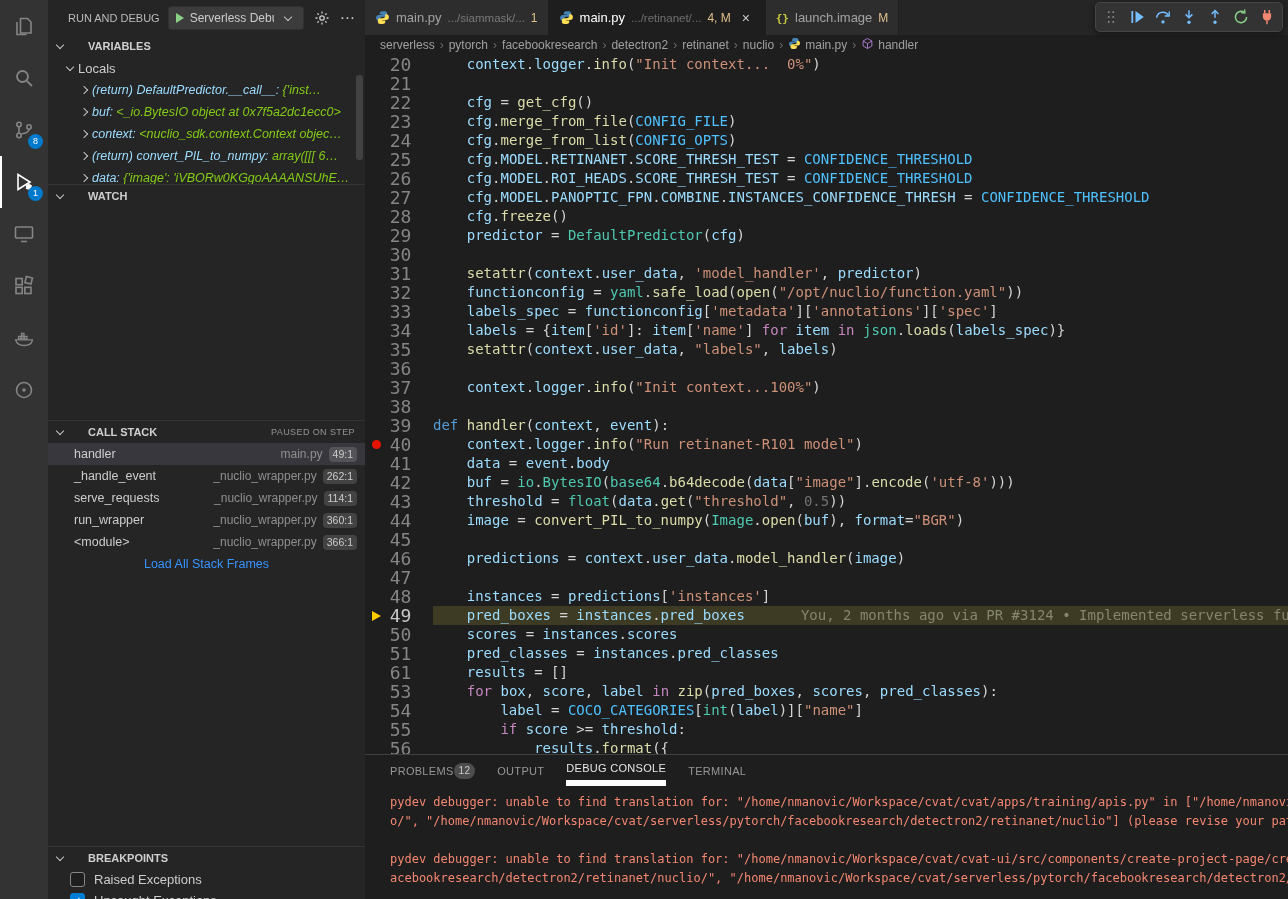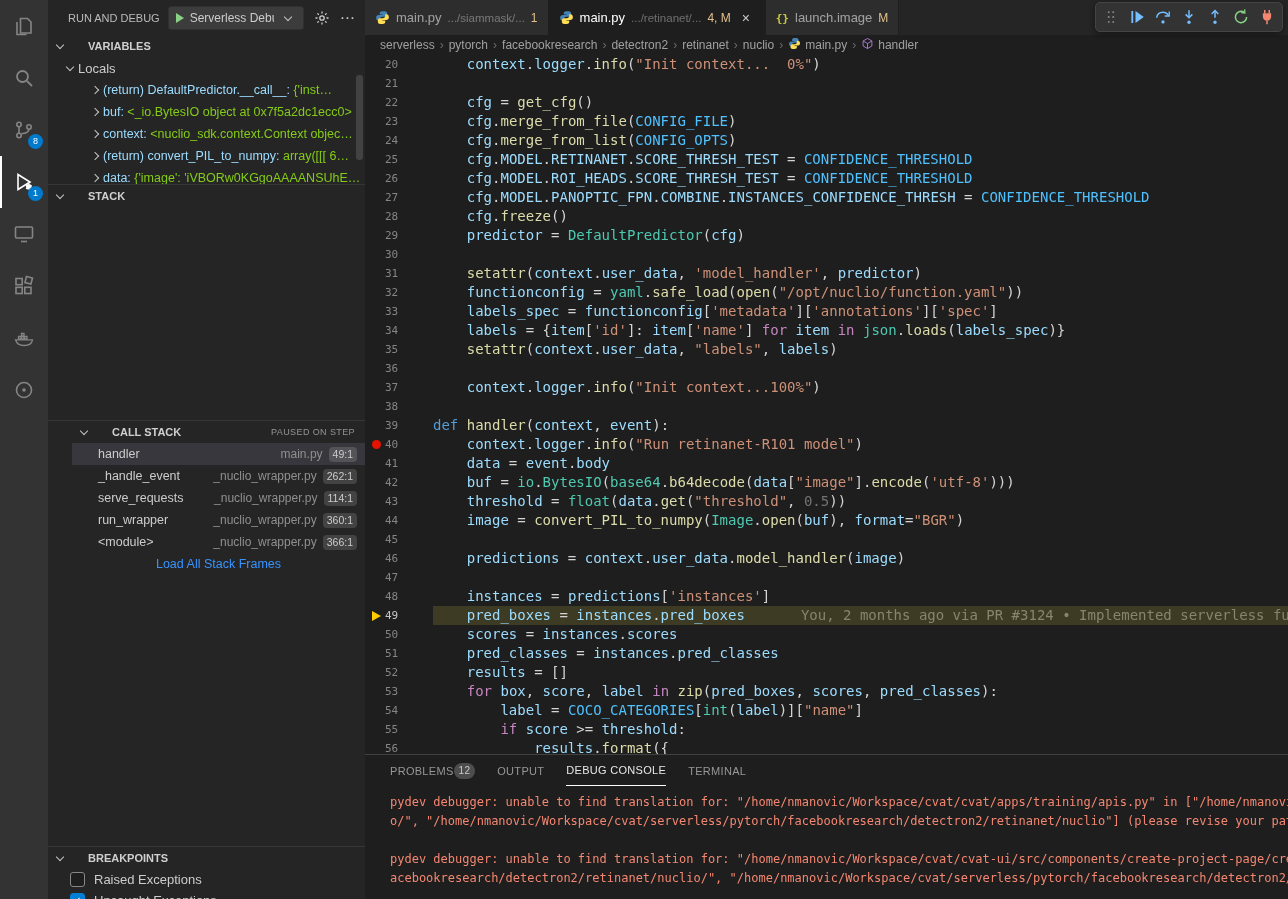--- a/index.html
+++ b/index.html
@@ -28,26 +28,26 @@
 
   .cv{display:inline-block;width:5px;height:5px;border-right:1.3px solid #c5c5c5;border-bottom:1.3px solid #c5c5c5;flex:none;}
   .cv.down{transform:rotate(45deg);margin:0 5px 2px 5px;}
   .cv.right{transform:rotate(-45deg);margin:0 5px 0 5px;}
 
   .section{flex:none;box-sizing:border-box;}
   .section-header{height:22px;display:flex;align-items:center;font-size:11px;font-weight:bold;color:#cfcfcf;padding-left:4px;cursor:pointer;gap:20px;}
   .sec-watch,.sec-callstack,.sec-breakpoints{border-top:1px solid rgba(128,128,128,0.18);}
   .sec-variables{height:149px;}
   .sec-watch{height:236px;}
-  .sec-callstack{height:426px;padding-left:24px;}
+  .sec-callstack{height:426px;}
   .sec-breakpoints{height:53px;}
   .sec-body{height:127px;overflow:hidden;}
 
   .scope-row{height:22px;display:flex;align-items:center;padding-left:14px;cursor:pointer;color:#cccccc;}
-  .var-row{height:22px;display:flex;align-items:center;padding-left:39px;cursor:pointer;white-space:nowrap;overflow:hidden;font-size:12.5px;}
+  .var-row{height:22px;display:flex;align-items:center;padding-left:28px;cursor:pointer;white-space:nowrap;overflow:hidden;font-size:12.5px;font-style:italic;}
   .var-name{color:#9cdcfe;}
   .var-val{color:#84cc16;}
 
   .paused{margin-left:auto;margin-right:10px;font-size:9px;font-weight:normal;color:rgba(204,204,204,0.65);letter-spacing:0.4px;}
   .frame{height:22px;display:flex;align-items:center;padding:0 8px 0 26px;gap:6px;cursor:pointer;font-size:12.5px;}
   .frame.selected{background:#37373d;}
   .frame-fn{color:#cccccc;white-space:nowrap;}
   .frame-sp{flex:1;}
   .frame-file{color:#8f8f8f;font-size:12px;white-space:nowrap;}
   .frame-pos{background:rgba(255,255,255,0.14);border-radius:4px;padding:0 4px;font-size:10.5px;color:#cccccc;height:15px;line-height:15px;flex:none;}
@@ -81,35 +81,35 @@
 
   .breadcrumbs{height:20px;display:flex;align-items:center;padding-left:15px;gap:5px;font-size:12px;color:#a0a0a0;background:#1e1e1e;flex:none;}
   .crumb{display:flex;align-items:center;gap:4px;cursor:pointer;white-space:nowrap;}
   .crumb svg{width:13px;height:13px;}
   .crumb-sep{color:#6a6a6a;}
 
   .editor{flex:1;overflow:hidden;font-family:"DejaVu Sans Mono","Liberation Mono",monospace;font-size:14px;line-height:19px;}
   .code-row{display:flex;height:19px;white-space:pre;}
   .gutter{width:68px;flex:none;display:flex;align-items:center;}
   .gut-marker{width:18px;margin-left:2px;flex:none;display:flex;align-items:center;justify-content:center;}
-  .gut-num{flex:1;text-align:left;padding-right:17px;color:#858585;font-size:11px;}
+  .gut-num{flex:1;text-align:center;padding-right:17px;color:#858585;font-size:18px;}
   .code-row.current .gut-num{color:#c6c6c6;}
   .code-text{flex:1;min-width:0;overflow:hidden;color:#d4d4d4;}
   .code-row.current .code-text{background:rgba(222,210,60,0.16);}
   .bp-dot{width:9px;height:9px;border-radius:50%;background:#e51400;}
   .cur-arrow{width:0;height:0;border-left:9px solid #ffcc00;border-top:5px solid transparent;border-bottom:5px solid transparent;}
   .blame{color:#86866f;margin-left:56px;}
   .tk-p{color:#d4d4d4}.tk-v{color:#9cdcfe}.tk-f{color:#dcdcaa}.tk-s{color:#ce9178}
   .tk-k{color:#569cd6}.tk-kc{color:#c586c0}.tk-C{color:#4fc1ff}.tk-t{color:#4ec9b0}.tk-n{color:#737373}
 
   
   .panel{height:144px;flex:none;border-top:1px solid rgba(128,128,128,0.35);display:flex;flex-direction:column;background:#1e1e1e;}
   .panel-tabs{height:31px;flex:none;display:flex;align-items:center;gap:22px;padding-left:25px;font-size:11px;color:#969696;}
   .panel-tab{display:flex;align-items:center;height:100%;box-sizing:border-box;cursor:pointer;letter-spacing:0.3px;}
-  .panel-tab.active{color:#e7e7e7;border-bottom:1px solid #ffffff;}
+  .panel-tab.active{color:#e7e7e7;border-bottom:6px solid #ffffff;}
   .panel-badge{background:#4d4d4d;color:#cccccc;border-radius:9px;padding:0 5px;font-size:10px;height:16px;line-height:16px;}
   .panel-content{flex:1;padding:7px 0 0 25px;font-family:"DejaVu Sans Mono","Liberation Mono",monospace;font-size:12px;line-height:19px;color:#f48771;overflow:hidden;}
   .console-line{white-space:pre;height:19px;}
 </style>
 </head>
 <body>
 
 <div class="root">
 
   <div class="activitybar" id="activitybar">
@@ -221,21 +221,21 @@
             <span class="cv right"></span>
             <span class="var-name">data:</span>
             <span class="var-val">&nbsp;{'image': 'iVBORw0KGgoAAAANSUhE…</span>
           </div>
         </div>
     </div>
 
     <div class="section sec-watch">
       <div class="section-header">
         <span class="cv down"></span>
-        <span>STACK</span>
+        <span>WATCH</span>
       </div>
     </div>
 
     <div class="section sec-callstack">
       <div class="section-header">
         <span class="cv down"></span>
         <span>CALL STACK</span>
         <span class="paused">PAUSED ON STEP</span>
       </div>
       <div id="callstack-list">
@@ -426,21 +426,21 @@
           <div class="code-row"><span class="gutter"><span class="gut-marker"></span><span class="gut-num">42</span></span><span class="code-text"><span class="tk-p">    </span><span class="tk-v">buf</span><span class="tk-p"> = </span><span class="tk-t">io</span><span class="tk-p">.</span><span class="tk-t">BytesIO</span><span class="tk-p">(</span><span class="tk-t">base64</span><span class="tk-p">.</span><span class="tk-f">b64decode</span><span class="tk-p">(</span><span class="tk-v">data</span><span class="tk-p">[</span><span class="tk-s">"image"</span><span class="tk-p">].</span><span class="tk-f">encode</span><span class="tk-p">(</span><span class="tk-s">'utf-8'</span><span class="tk-p">)))</span></span></div>
           <div class="code-row"><span class="gutter"><span class="gut-marker"></span><span class="gut-num">43</span></span><span class="code-text"><span class="tk-p">    </span><span class="tk-v">threshold</span><span class="tk-p"> = </span><span class="tk-t">float</span><span class="tk-p">(</span><span class="tk-v">data</span><span class="tk-p">.</span><span class="tk-f">get</span><span class="tk-p">(</span><span class="tk-s">"threshold"</span><span class="tk-p">, </span><span class="tk-n">0.5</span><span class="tk-p">))</span></span></div>
           <div class="code-row"><span class="gutter"><span class="gut-marker"></span><span class="gut-num">44</span></span><span class="code-text"><span class="tk-p">    </span><span class="tk-v">image</span><span class="tk-p"> = </span><span class="tk-f">convert_PIL_to_numpy</span><span class="tk-p">(</span><span class="tk-t">Image</span><span class="tk-p">.</span><span class="tk-f">open</span><span class="tk-p">(</span><span class="tk-v">buf</span><span class="tk-p">), </span><span class="tk-v">format</span><span class="tk-p">=</span><span class="tk-s">"BGR"</span><span class="tk-p">)</span></span></div>
           <div class="code-row"><span class="gutter"><span class="gut-marker"></span><span class="gut-num">45</span></span><span class="code-text"></span></div>
           <div class="code-row"><span class="gutter"><span class="gut-marker"></span><span class="gut-num">46</span></span><span class="code-text"><span class="tk-p">    </span><span class="tk-v">predictions</span><span class="tk-p"> = </span><span class="tk-v">context</span><span class="tk-p">.</span><span class="tk-v">user_data</span><span class="tk-p">.</span><span class="tk-f">model_handler</span><span class="tk-p">(</span><span class="tk-v">image</span><span class="tk-p">)</span></span></div>
           <div class="code-row"><span class="gutter"><span class="gut-marker"></span><span class="gut-num">47</span></span><span class="code-text"></span></div>
           <div class="code-row"><span class="gutter"><span class="gut-marker"></span><span class="gut-num">48</span></span><span class="code-text"><span class="tk-p">    </span><span class="tk-v">instances</span><span class="tk-p"> = </span><span class="tk-v">predictions</span><span class="tk-p">[</span><span class="tk-s">'instances'</span><span class="tk-p">]</span></span></div>
           <div class="code-row current"><span class="gutter"><span class="gut-marker"><span class="cur-arrow"></span></span><span class="gut-num">49</span></span><span class="code-text"><span class="tk-p">    </span><span class="tk-v">pred_boxes</span><span class="tk-p"> = </span><span class="tk-v">instances</span><span class="tk-p">.</span><span class="tk-v">pred_boxes</span><span class="blame">You, 2 months ago via PR #3124 • Implemented serverless fu</span></span></div>
           <div class="code-row"><span class="gutter"><span class="gut-marker"></span><span class="gut-num">50</span></span><span class="code-text"><span class="tk-p">    </span><span class="tk-v">scores</span><span class="tk-p"> = </span><span class="tk-v">instances</span><span class="tk-p">.</span><span class="tk-v">scores</span></span></div>
           <div class="code-row"><span class="gutter"><span class="gut-marker"></span><span class="gut-num">51</span></span><span class="code-text"><span class="tk-p">    </span><span class="tk-v">pred_classes</span><span class="tk-p"> = </span><span class="tk-v">instances</span><span class="tk-p">.</span><span class="tk-v">pred_classes</span></span></div>
-          <div class="code-row"><span class="gutter"><span class="gut-marker"></span><span class="gut-num">52</span></span><span class="code-text"><span class="tk-p">    </span><span class="tk-v">results</span><span class="tk-p"> = []</span></span></div>
+          <div class="code-row"><span class="gutter"><span class="gut-marker"></span><span class="gut-num">61</span></span><span class="code-text"><span class="tk-p">    </span><span class="tk-v">results</span><span class="tk-p"> = []</span></span></div>
           <div class="code-row"><span class="gutter"><span class="gut-marker"></span><span class="gut-num">53</span></span><span class="code-text"><span class="tk-p">    </span><span class="tk-kc">for</span><span class="tk-p"> </span><span class="tk-v">box</span><span class="tk-p">, </span><span class="tk-v">score</span><span class="tk-p">, </span><span class="tk-v">label</span><span class="tk-p"> </span><span class="tk-kc">in</span><span class="tk-p"> </span><span class="tk-f">zip</span><span class="tk-p">(</span><span class="tk-v">pred_boxes</span><span class="tk-p">, </span><span class="tk-v">scores</span><span class="tk-p">, </span><span class="tk-v">pred_classes</span><span class="tk-p">):</span></span></div>
           <div class="code-row"><span class="gutter"><span class="gut-marker"></span><span class="gut-num">54</span></span><span class="code-text"><span class="tk-p">        </span><span class="tk-v">label</span><span class="tk-p"> = </span><span class="tk-C">COCO_CATEGORIES</span><span class="tk-p">[</span><span class="tk-t">int</span><span class="tk-p">(</span><span class="tk-v">label</span><span class="tk-p">)][</span><span class="tk-s">"name"</span><span class="tk-p">]</span></span></div>
           <div class="code-row"><span class="gutter"><span class="gut-marker"></span><span class="gut-num">55</span></span><span class="code-text"><span class="tk-p">        </span><span class="tk-kc">if</span><span class="tk-p"> </span><span class="tk-v">score</span><span class="tk-p"> &gt;= </span><span class="tk-v">threshold</span><span class="tk-p">:</span></span></div>
           <div class="code-row"><span class="gutter"><span class="gut-marker"></span><span class="gut-num">56</span></span><span class="code-text"><span class="tk-p">            </span><span class="tk-v">results</span><span class="tk-p">.</span><span class="tk-f">format</span><span class="tk-p">({</span></span></div>
         </div>
     </div>
     <div class="panel">
       <div class="panel-tabs" id="panel-tabs">
           <div class="panel-tab">
             <span>PROBLEMS</span>

